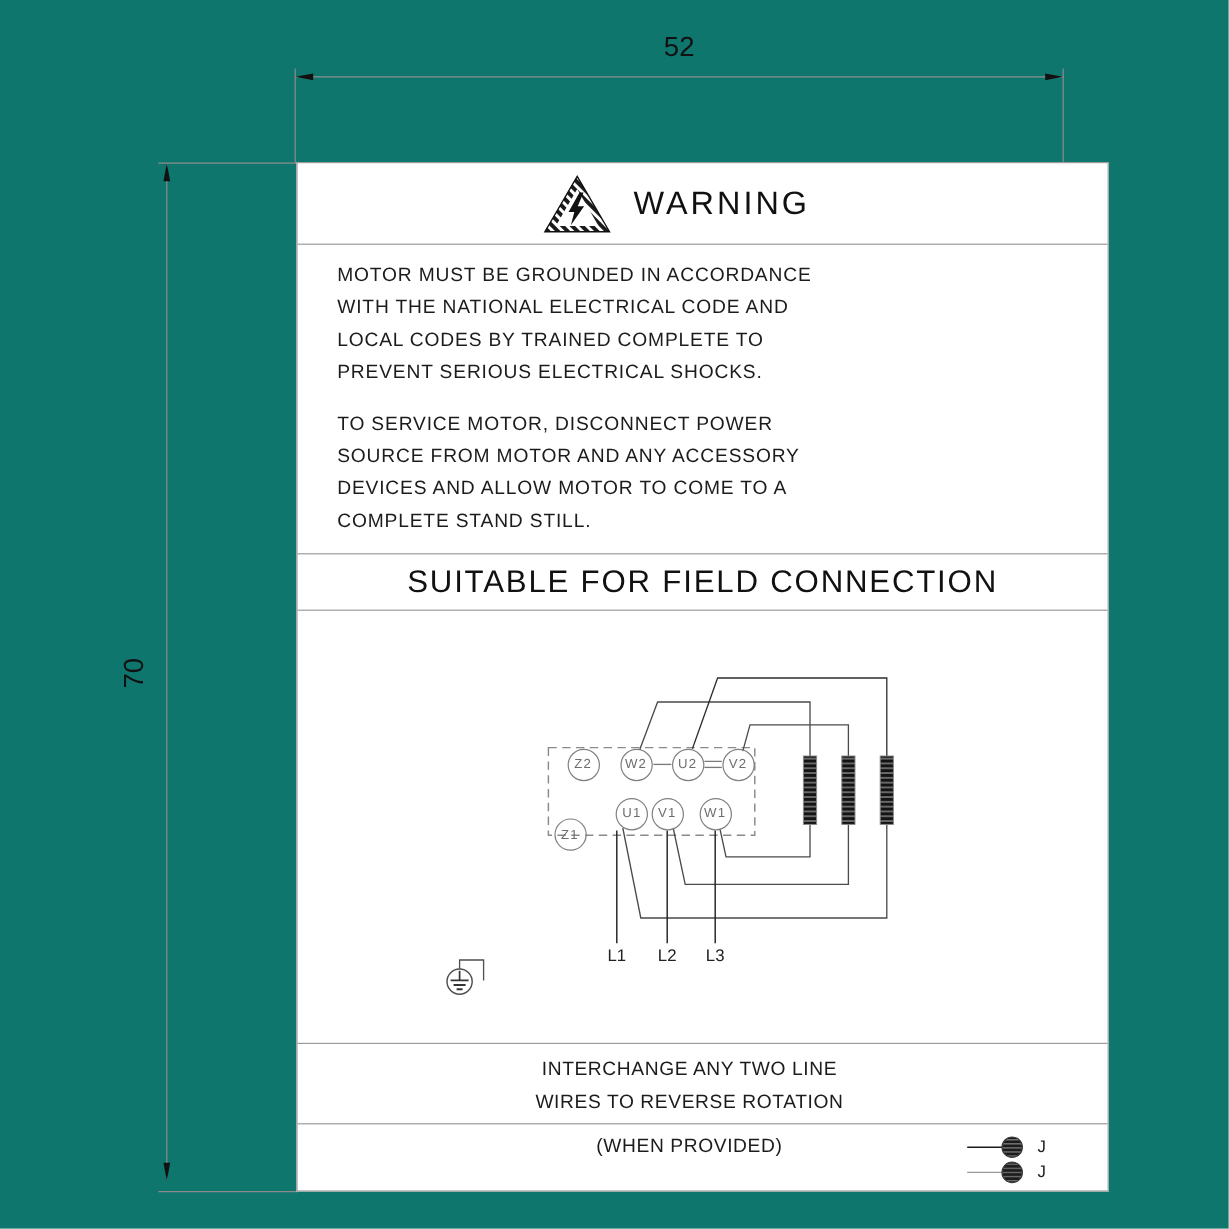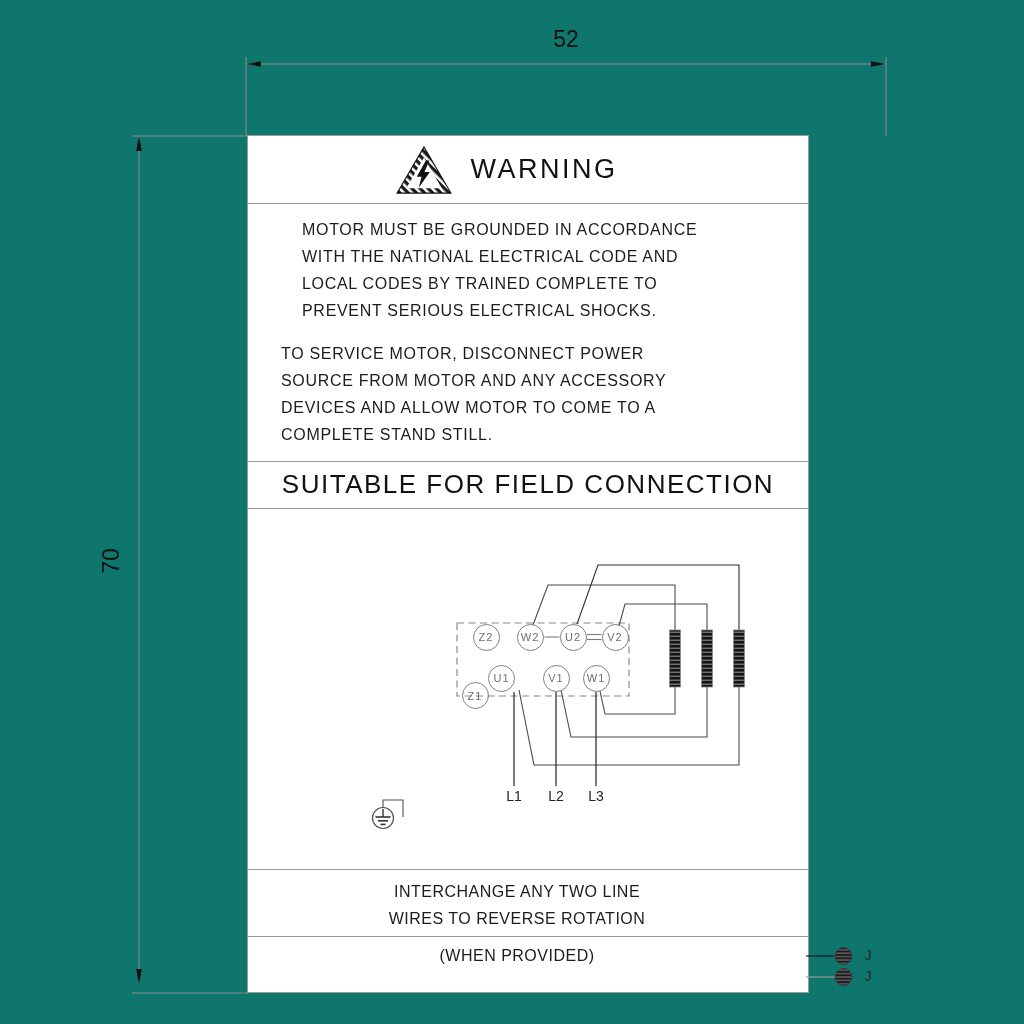--- a/index.html
+++ b/index.html
@@ -5,30 +5,30 @@
   html,body{margin:0;padding:0;background:#fff;}
   .canvas{
     position:relative;width:1024px;height:1024px;background:#0f766e;
     font-family:"Liberation Sans","DejaVu Sans",sans-serif;color:#1a1a1a;overflow:hidden;
   }
   .dims-svg{position:absolute;left:0;top:0;width:1024px;height:1024px;}
   .dim-label{position:absolute;font-size:23px;color:#111;text-align:center;}
   .dim-label-v{transform:rotate(-90deg);}
   
   .label-box{
-    position:absolute;left:247px;top:135px;width:562px;height:858px;
+    position:absolute;left:247px;top:135px;width:677px;height:858px;
     border:1px solid #9b9b9b;box-sizing:border-box;background:#fff;
   }
   .section{position:absolute;left:0;right:0;box-sizing:border-box;}
   .sec-header{top:0;height:67px;display:flex;align-items:center;justify-content:center;}
   .header-inner{display:flex;align-items:center;transform:translateX(-22px);}
   .warning-title{font-size:27px;letter-spacing:2.5px;margin-left:18px;color:#111;}
   .sec-text{top:67px;height:258px;border-top:1px solid #9b9b9b;padding-left:33px;}
   .para{margin:0;}
-  .para.p1{margin-top:12px;margin-left:21px;}
+  .para.p1{margin-top:12px;}
   .para.p2{margin-top:16px;}
   .tline{height:27px;line-height:27px;font-size:16px;letter-spacing:0.7px;white-space:nowrap;color:#1c1c1c;}
   .sec-suitable{top:325px;height:47px;border-top:1px solid #9b9b9b;text-align:center;}
   .suitable-title{line-height:45px;font-size:26px;letter-spacing:1.5px;color:#111;}
   .sec-diagram{top:372px;height:361px;border-top:1px solid #9b9b9b;}
   .diagram-svg{position:absolute;left:0;top:0;width:637px;height:361px;}
   .terminal{
     position:absolute;width:27px;height:27px;border:1.4px solid #808080;border-radius:50%;
     box-sizing:border-box;font-size:11px;letter-spacing:1px;color:#6e6e6e;
     display:flex;align-items:center;justify-content:center;background:transparent;
@@ -147,21 +147,21 @@
           <line x1="130" y1="311.8" x2="140" y2="311.8" stroke="#333" stroke-width="1.6"></line>
           <line x1="132.5" y1="315.4" x2="137.5" y2="315.4" stroke="#333" stroke-width="1.6"></line>
         </g>
       </svg>
 
       <div class="terminal" style="left:224.5px;top:114.5px;">Z2</div>
       <div class="terminal" style="left:268.5px;top:114.5px;">W2</div>
       <div class="terminal" style="left:311.5px;top:114.5px;">U2</div>
       <div class="terminal" style="left:353.5px;top:114.5px;">V2</div>
       <div class="terminal" style="left:213.5px;top:173px;">Z1</div>
-      <div class="terminal" style="left:240px;top:155.5px;">U1</div>
+      <div class="terminal" style="left:265px;top:155.5px;">U1</div>
       <div class="terminal" style="left:294.5px;top:155.5px;">V1</div>
       <div class="terminal" style="left:334.5px;top:155.5px;">W1</div>
 
       <div class="lead-label" style="left:252px;top:279px;">L1</div>
       <div class="lead-label" style="left:294px;top:279px;">L2</div>
       <div class="lead-label" style="left:334px;top:279px;">L3</div>
     </div>
 
     <div class="section sec-interchange">
       <div class="bline">INTERCHANGE ANY TWO LINE</div>

